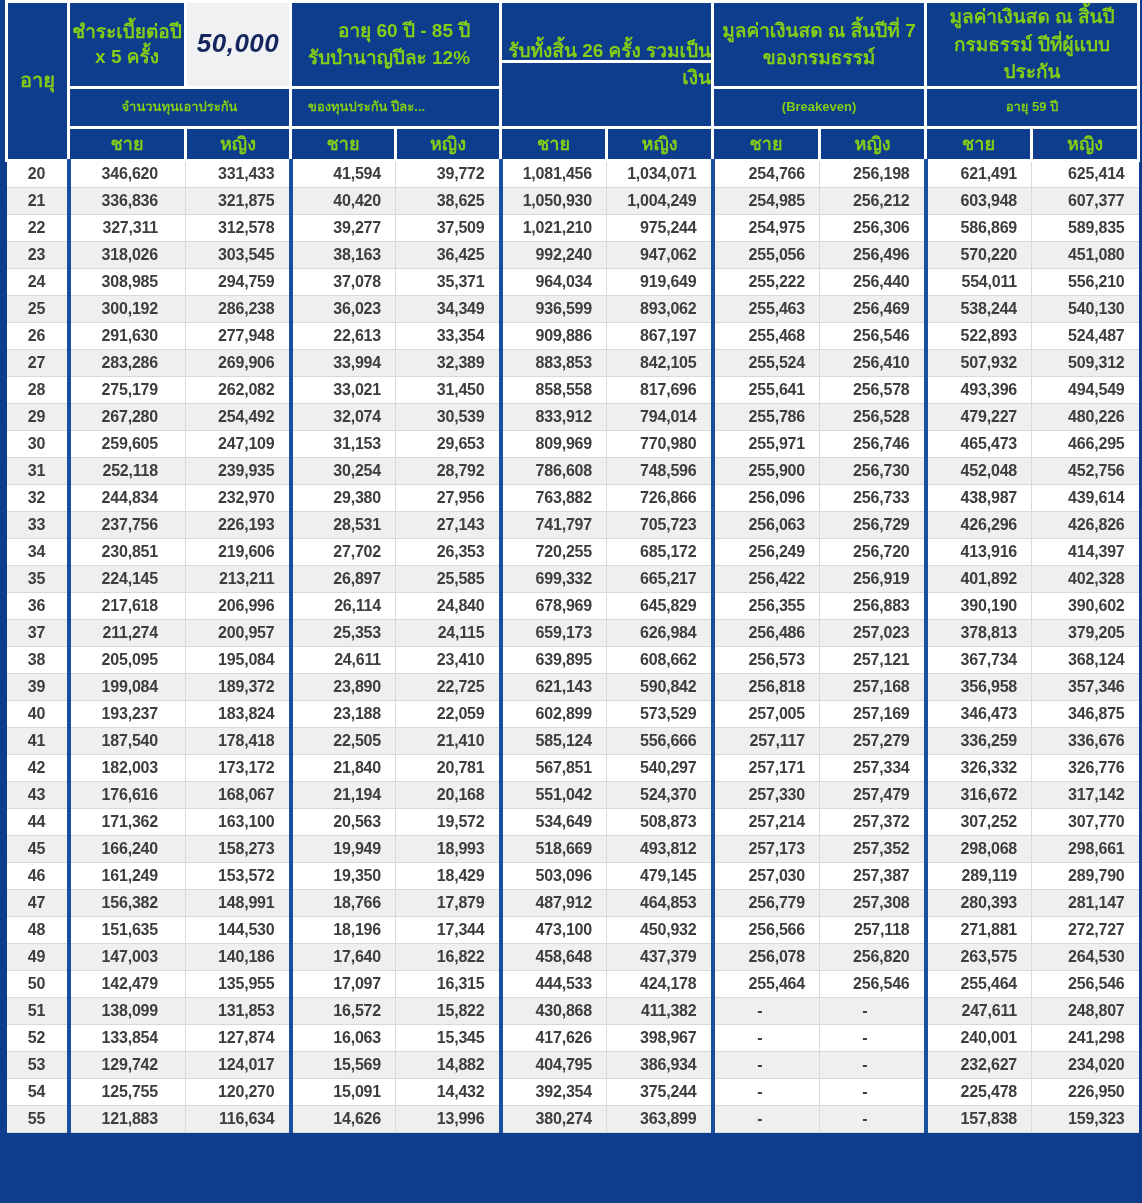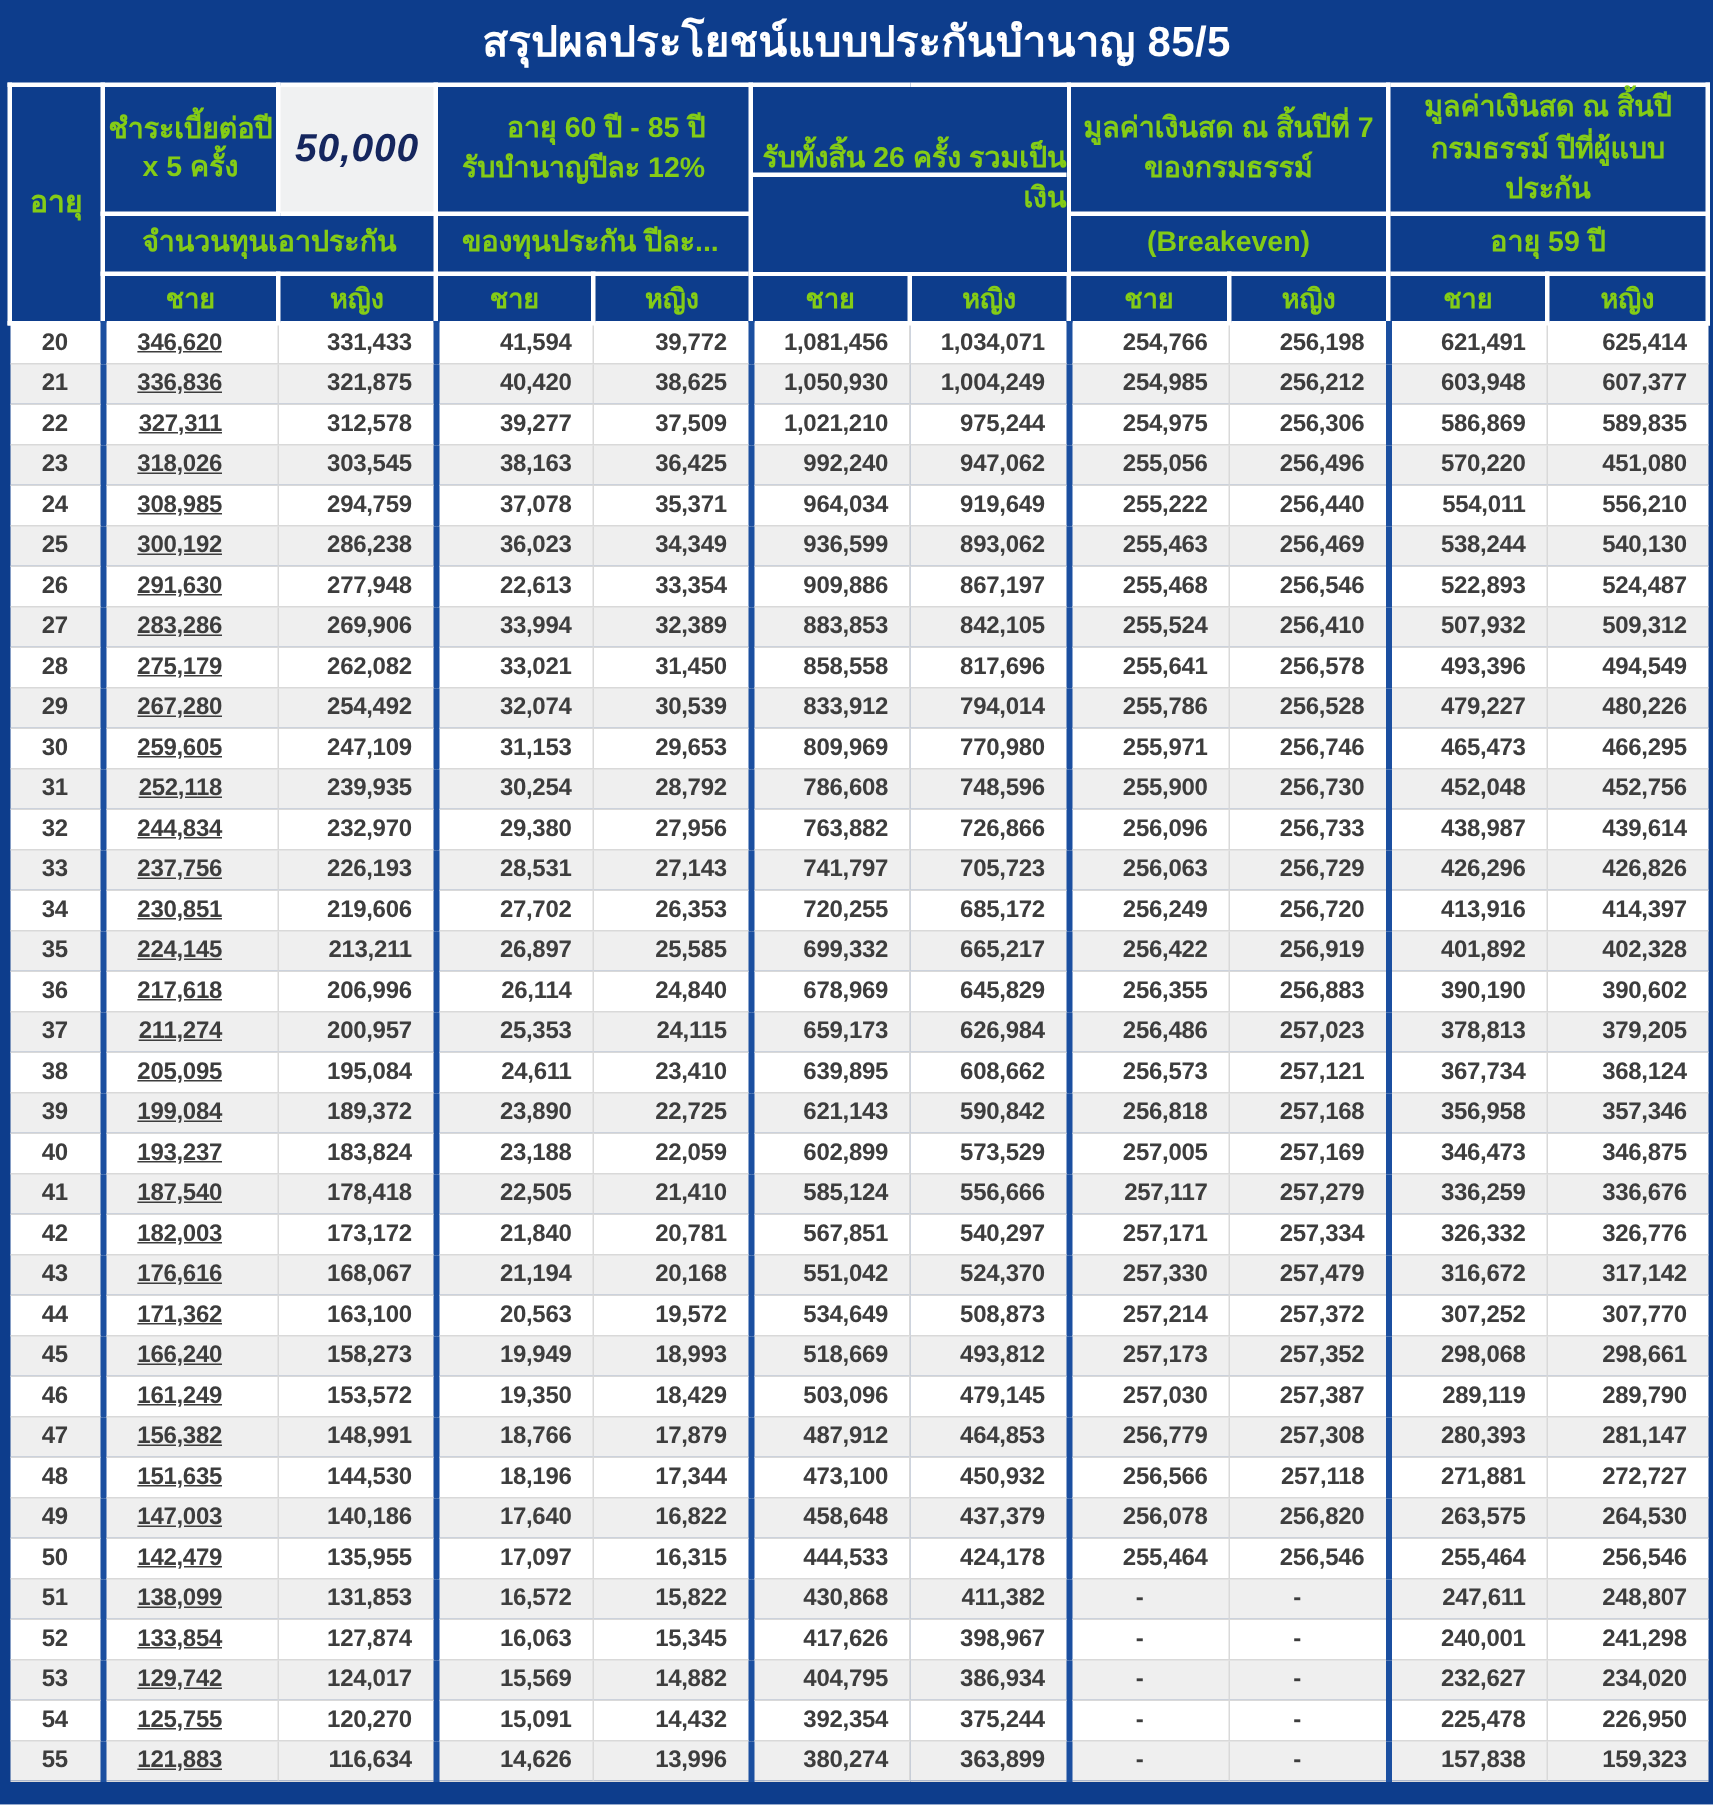--- a/index.html
+++ b/index.html
@@ -38,21 +38,21 @@
     color:#84cc16;
     font-weight:bold;
     border:3px solid #fff;
     text-align:center;
     vertical-align:middle;
     font-size:19px;
     line-height:1.45;
     padding:0;
   }
   tr.hr-a th{height:60px;}
-  tr.hr-b th{height:40px;font-size:19px;}
+  tr.hr-b th{height:40px;font-size:13px;}
   tr.hr-c th{height:33px;font-size:18px;margin-top:20px;}
   th.age-h{font-size:20px;}
   th.prem-h{font-size:19px;line-height:1.35;}
   th.amount-h{
     background:var(--box-bg);
     color:var(--navy-text);
     font-size:26px;
     letter-spacing:0.5px;
     font-style:italic;
   }
@@ -76,28 +76,27 @@
     border-bottom:1px solid var(--grid);
     white-space:nowrap;
     letter-spacing:-0.2px;
   }
   tbody tr:nth-child(even) td{background:var(--stripe);}
   tbody td.age{
     text-align:center;padding:0;
   }
   tbody td.gs{border-left:4px solid var(--blue-sep);}
   tbody td.inner{border-left:1px solid var(--grid);}
-  tbody td.wide{padding-right:37px;text-decoration:underline;}
+  tbody td.wide{padding-right:27px;}
   tbody td.dash{text-align:center;padding-right:14px;}
 </style>
 </head>
 <body>
 
 <div class="page">
-  <div class="title">สรุปผลประโยชน์แบบประกันบำนาญ 85/5</div>
 
   <table>
     <colgroup>
       <col style="width:62px">
       <col style="width:117px">
         <col style="width:105px">
       <col style="width:105px">
         <col style="width:105px">
       <col style="width:106px">
         <col style="width:106px">

